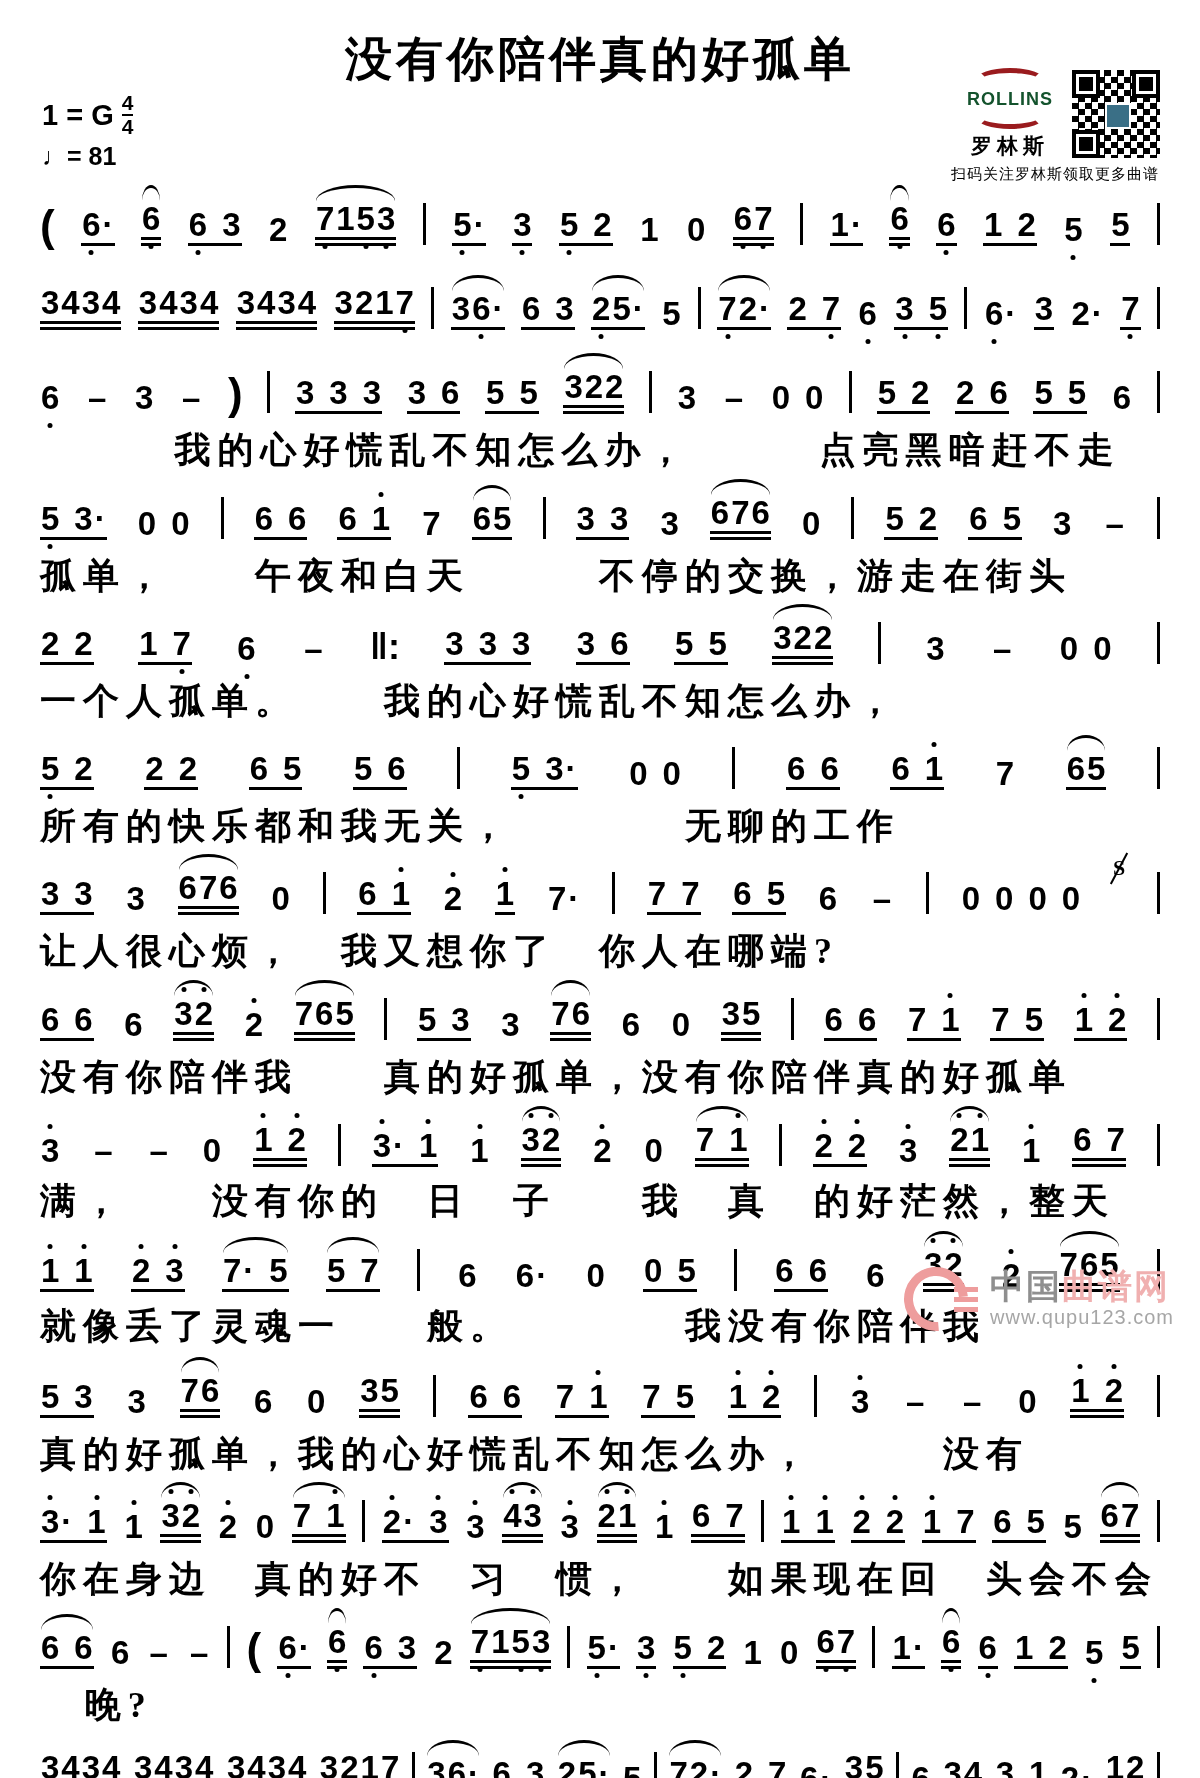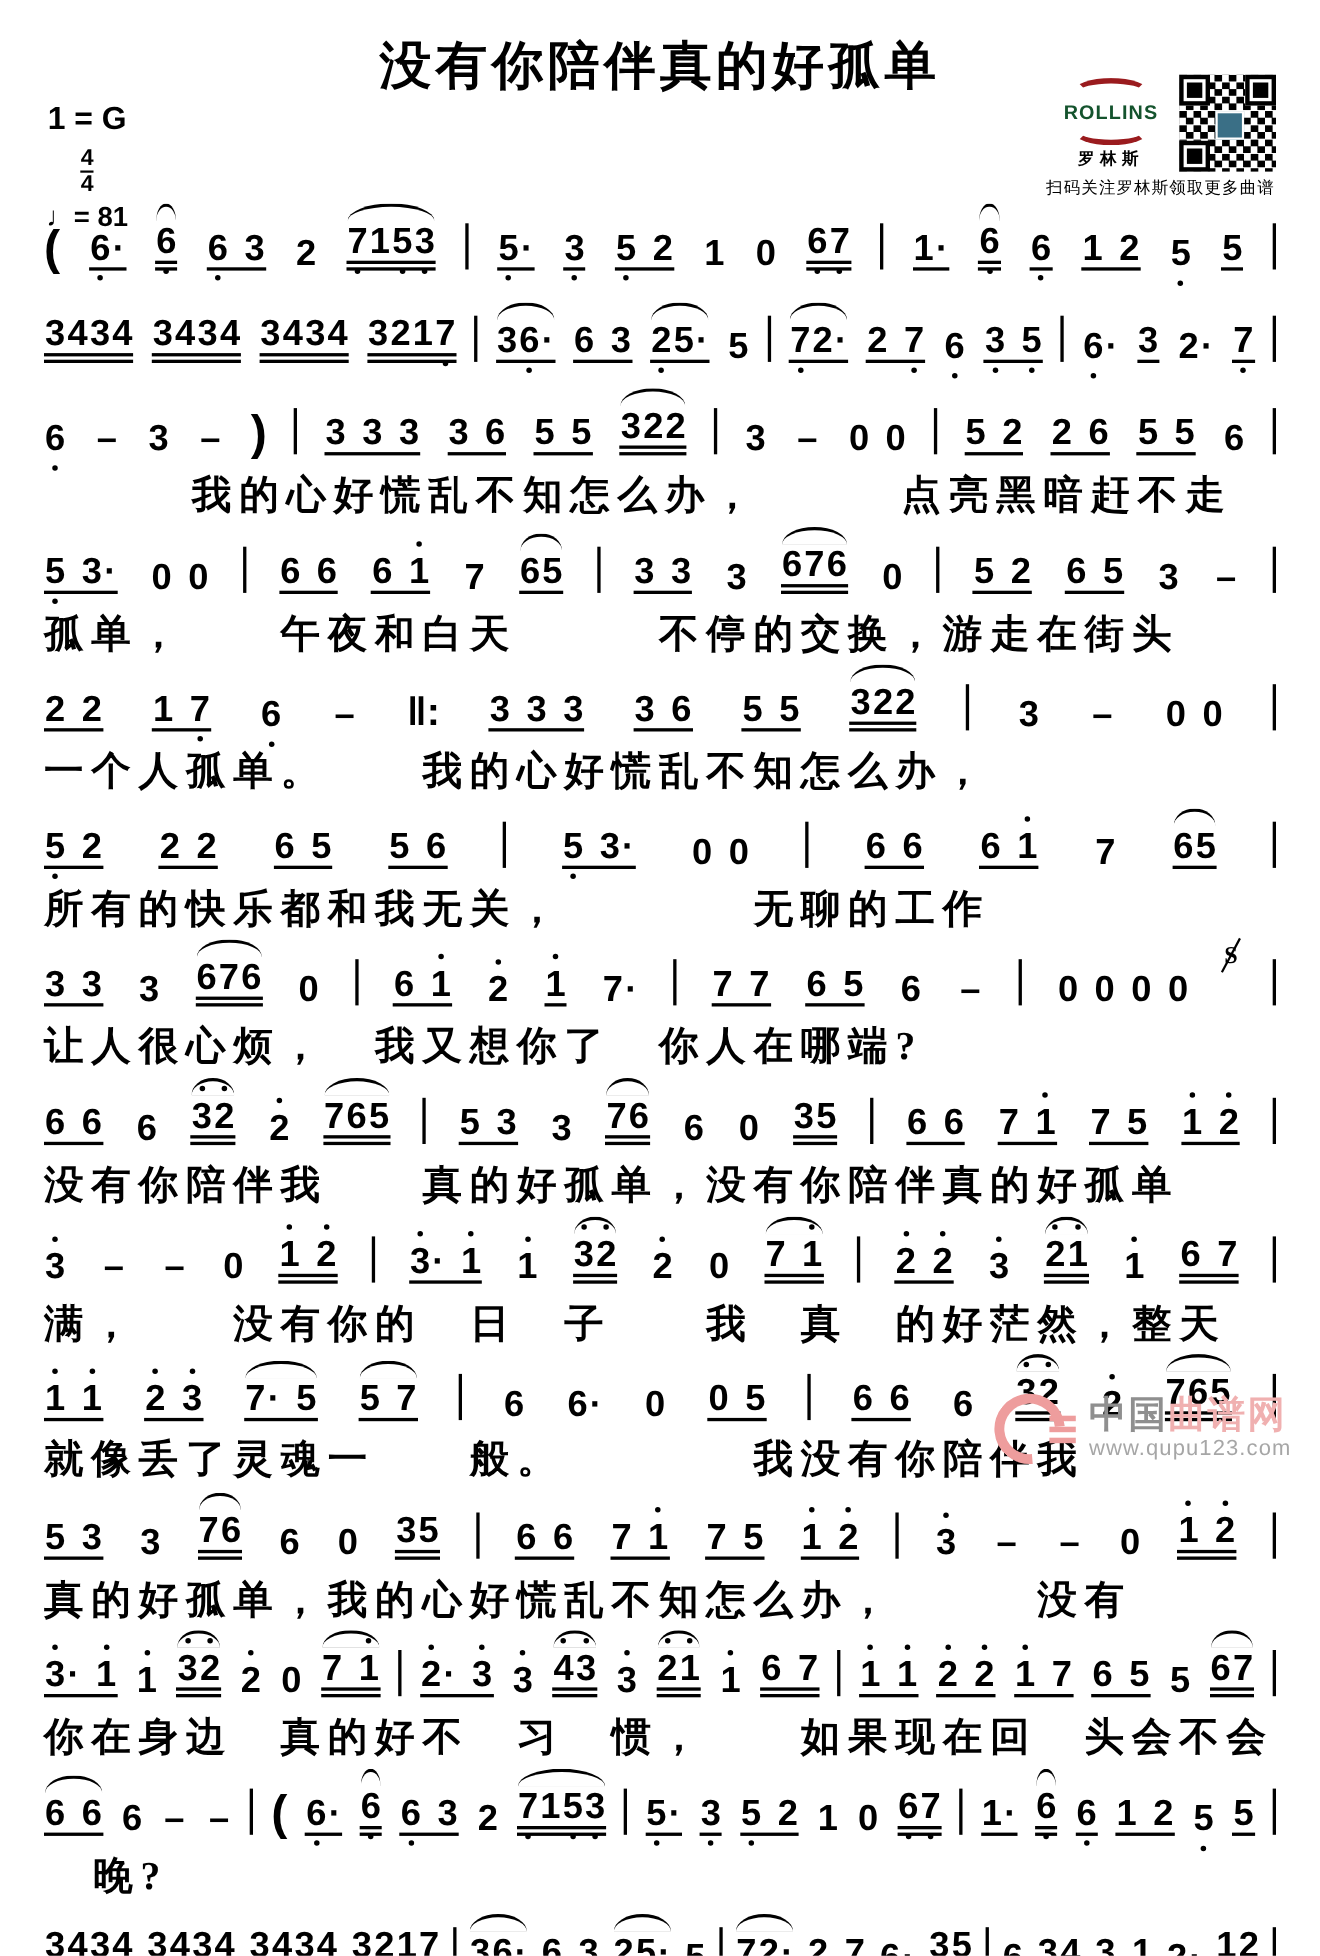--- a/index.html
+++ b/index.html
@@ -3,33 +3,33 @@
 <meta charset="utf-8">
 <style>
   html,body{margin:0;padding:0;background:#fff;width:1200px;height:1778px;overflow:hidden;
     font-family:"Liberation Sans","DejaVu Sans",sans-serif;color:#000;}
   .page{position:relative;width:1200px;height:1355px;background:#fff;}
   
   .hdr{position:relative;height:178px;}
   .title{position:absolute;top:28px;left:0;right:0;text-align:center;
     font-size:47px;font-weight:bold;letter-spacing:4px;}
   .keyblock{position:absolute;left:42px;top:92px;font-weight:bold;}
-  .keyline{font-size:29px;display:flex;align-items:center;gap:8px;flex-direction:column;}
+  .keyline{font-size:29px;display:flex;align-items:center;gap:8px;}
   .ts{display:inline-flex;flex-direction:column;text-align:center;font-size:21px;line-height:1.05;}
   .ts .den{border-top:2.5px solid #000;}
   .tempo{font-size:25px;margin-top:4px;}
   .brand{position:absolute;right:40px;top:68px;width:210px;text-align:center;}
   .brandrow{display:flex;align-items:center;justify-content:flex-end;gap:8px;}
   .rlogo{width:108px;}
   .arc{width:58px;height:14px;border:5px solid transparent;border-top:5px solid #9a1b1e;
     border-radius:50%;margin:0 auto -2px auto;}
   .arcb{width:58px;height:14px;border:5px solid transparent;border-bottom:5px solid #9a1b1e;
     border-radius:50%;margin:-3px auto 2px auto;}
   .rname{font-size:18px;font-weight:bold;letter-spacing:1px;color:#14532d;line-height:1;}
-  .rcn{font-size:15px;font-weight:bold;letter-spacing:5px;margin-top:3px;}
+  .rcn{font-size:21px;font-weight:bold;letter-spacing:5px;margin-top:3px;}
   .qr{position:relative;width:88px;height:88px;flex:0 0 auto;
     background:conic-gradient(#000 25%,#fff 0 50%,#000 0 75%,#fff 0) 0 0/13px 13px;}
   .qr b{position:absolute;width:20px;height:20px;border:4px solid #000;background:#fff;}
   .qr b::after{content:"";position:absolute;inset:3px;background:#000;}
   .qr b.tl{left:0;top:0}.qr b.tr{right:0;top:0}.qr b.bl{left:0;bottom:0}
   .qr .ctr{position:absolute;left:33px;top:33px;width:22px;height:22px;background:#3a6f86;border:2px solid #fff;}
   .caption{font-size:15px;margin-top:5px;letter-spacing:1px;white-space:nowrap;}
   
   .score{padding:0 40px;}
   .system{margin-bottom:1px;}
@@ -966,21 +966,21 @@
           </span>
           <span class="tok">
             <span class="grp u2">
               <span class="dg">6</span>
               <span class="sp"></span>
               <span class="dg">7</span>
             </span>
           </span>
           <span class="bar"></span>
         </div>
-        <div class="lyrics" style="padding-left: 0%;">满，　　没有你的　日　子　　我　真　的好茫然，整天</div>
+        <div class="lyrics" style="padding-left: 0%; font-family: Liberation Mono, monospace;">满，　　没有你的　日　子　　我　真　的好茫然，整天</div>
       </div>
       <div class="system">
         <div class="noterow">
           <span class="tok">
             <span class="grp u1">
               <span class="dg">1<i class="hi"></i></span>
               <span class="sp"></span>
               <span class="dg">1<i class="hi"></i></span>
             </span>
           </span>

